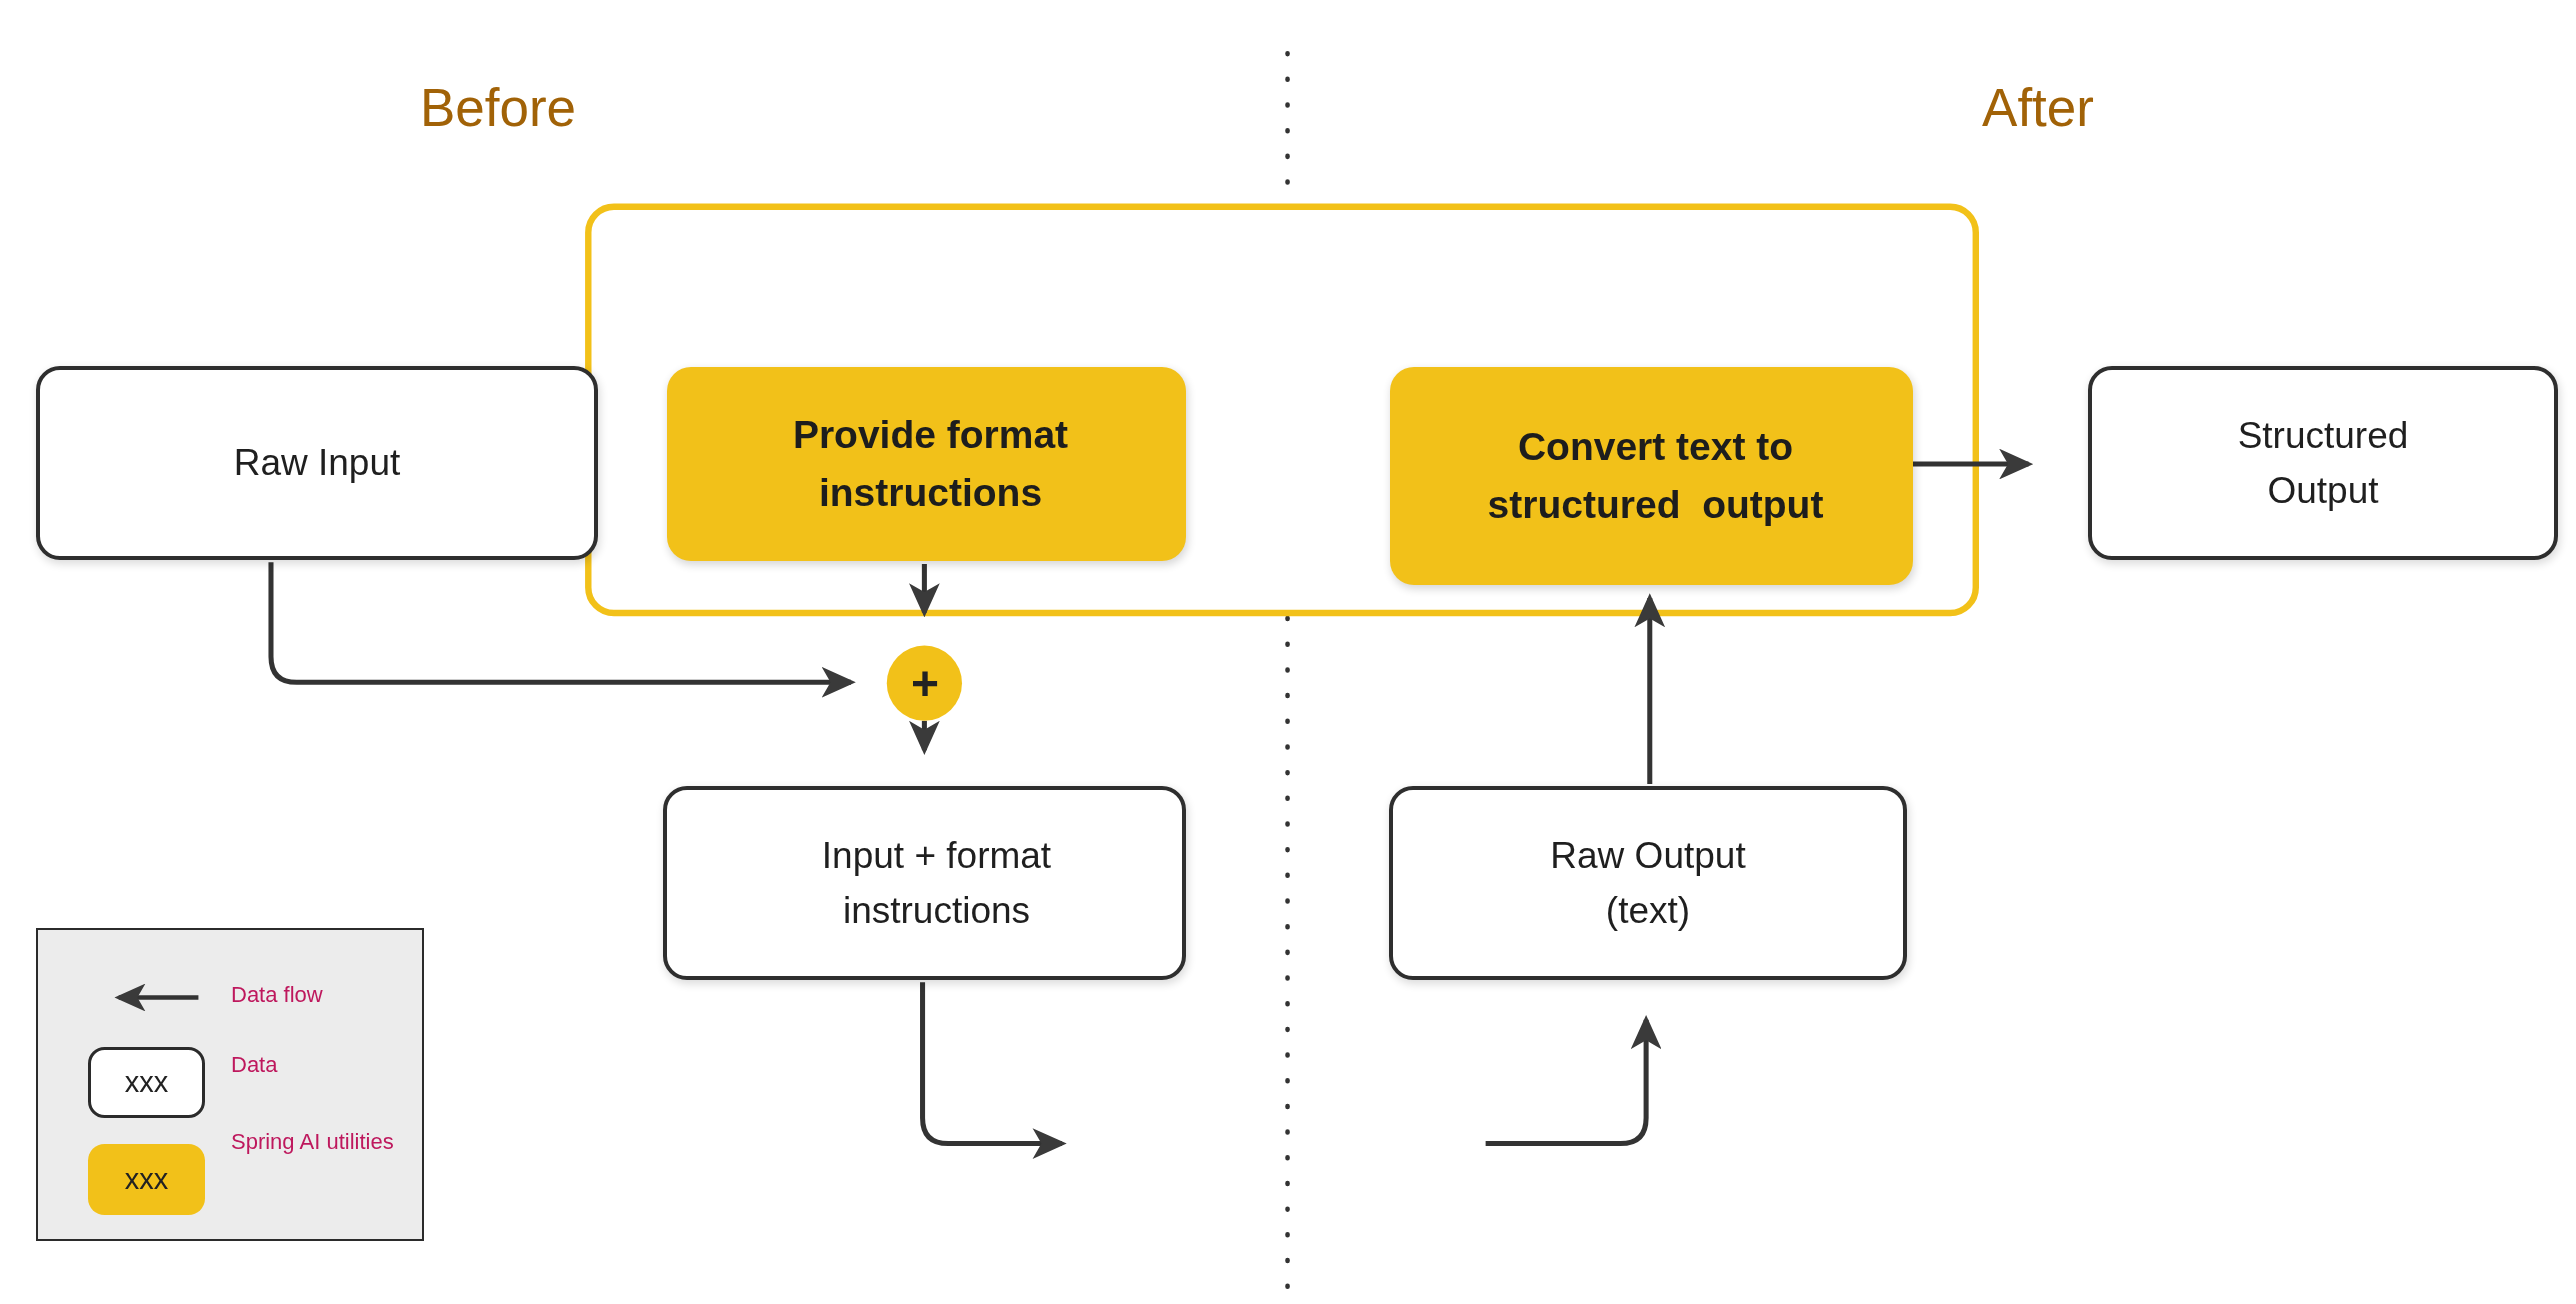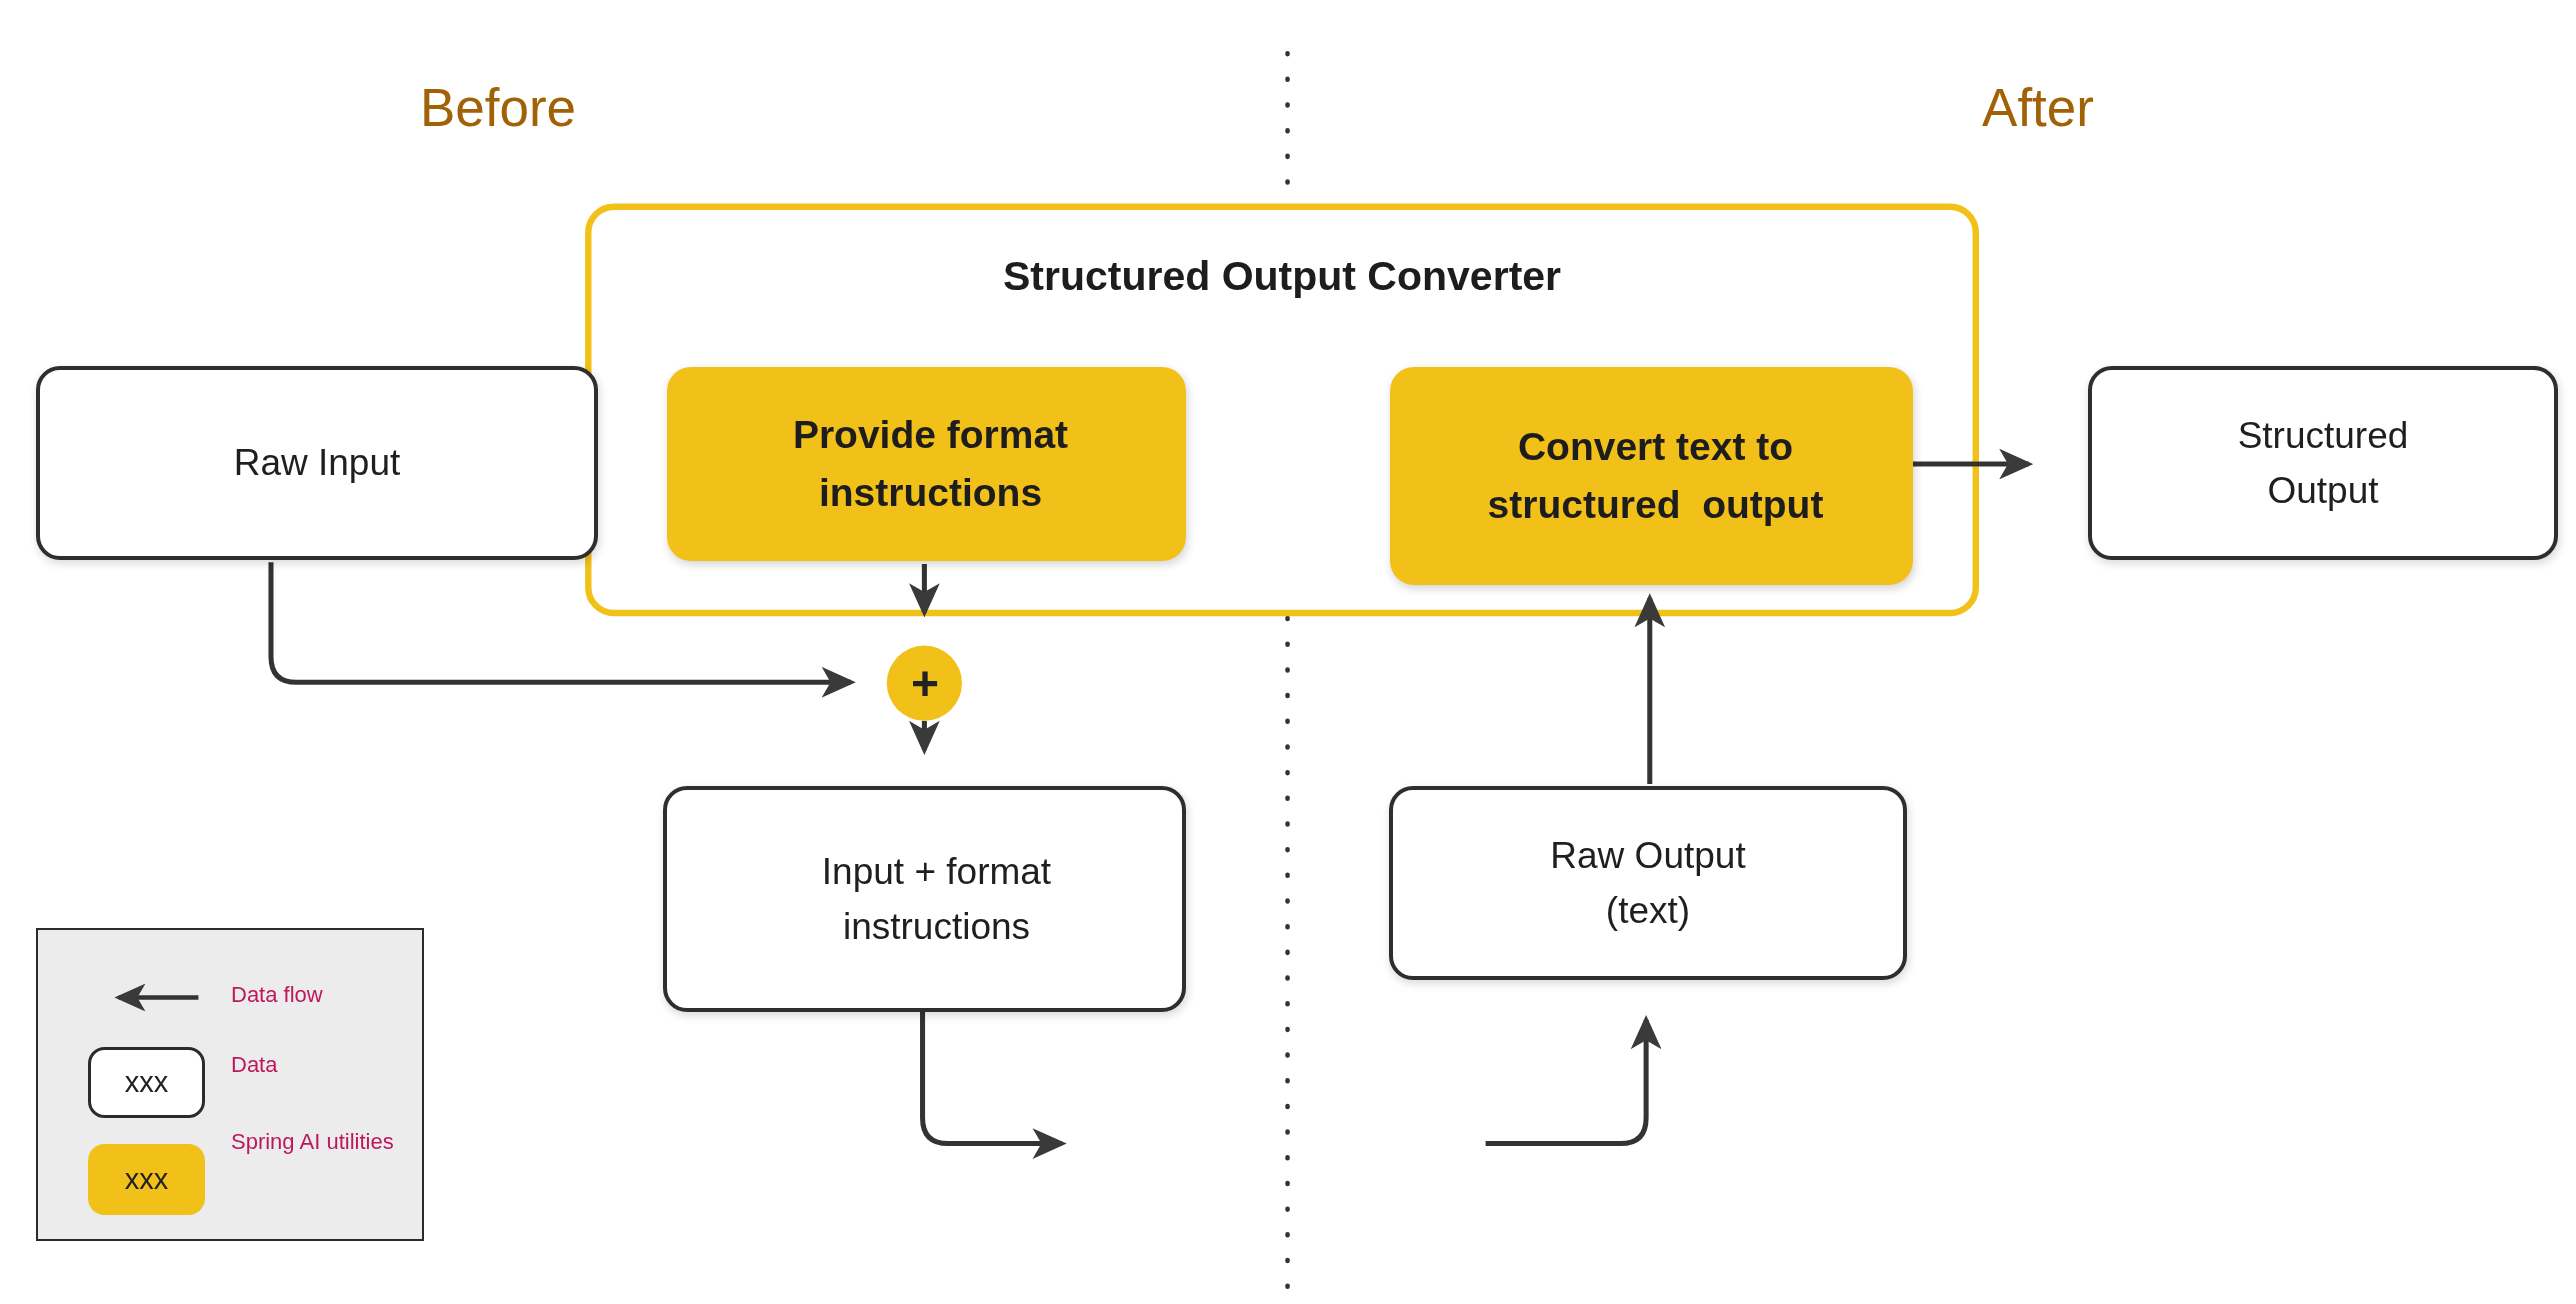--- a/index.html
+++ b/index.html
@@ -90,36 +90,35 @@
     <path class="flow" d="M1799,855 L1799,652" marker-end="url(#ah-main)"></path>
 
     <path class="flow" d="M2086,506 L2212,506" marker-end="url(#ah-main)"></path>
 
     <circle class="plus-circle" cx="1008" cy="745" r="41"></circle>
   </svg>
 
   <div class="section-label" style="left:498px;top:77px;">Before</div>
   <div class="section-label" style="left:2038px;top:77px;">After</div>
 
-  <div class="container-title">Structured Output Converter</div>
 
   <div class="box white-box" style="left:36px;top:366px;width:562px;height:194px;text-align:right;">Raw Input</div>
 
   <div class="box yellow-box" style="left:667px;top:367px;width:519px;height:194px;">Provide format
 instructions</div>
 
   <div class="box yellow-box" style="left:1390px;top:367px;width:523px;height:218px;">Convert text to
 structured  output</div>
 
   <div class="box white-box" style="left:2068px;top:366px;width:470px;height:194px;margin-left:20px;">Structured
 Output</div>
 
   <div class="plus-label">+</div>
 
-  <div class="box white-box" style="left:663px;top:786px;width:523px;height:226px;padding-left:24px;">Input + format
+  <div class="box white-box" style="left:663px;top:786px;width:523px;height:194px;padding-left:24px;">Input + format
 instructions</div>
 
   <div class="box white-box" style="left:1389px;top:786px;width:518px;height:194px;">Raw Output
 (text)</div>
 
 
   <div class="legend">
     <svg class="legend-arrow-svg" width="119" height="37" viewBox="0 0 130 40">
       <defs>
         <marker id="ah-legend" viewBox="0 0 10 9" refX="8.6" refY="4.5" markerWidth="6.8" markerHeight="6.1" orient="auto-start-reverse" markerUnits="strokeWidth">

